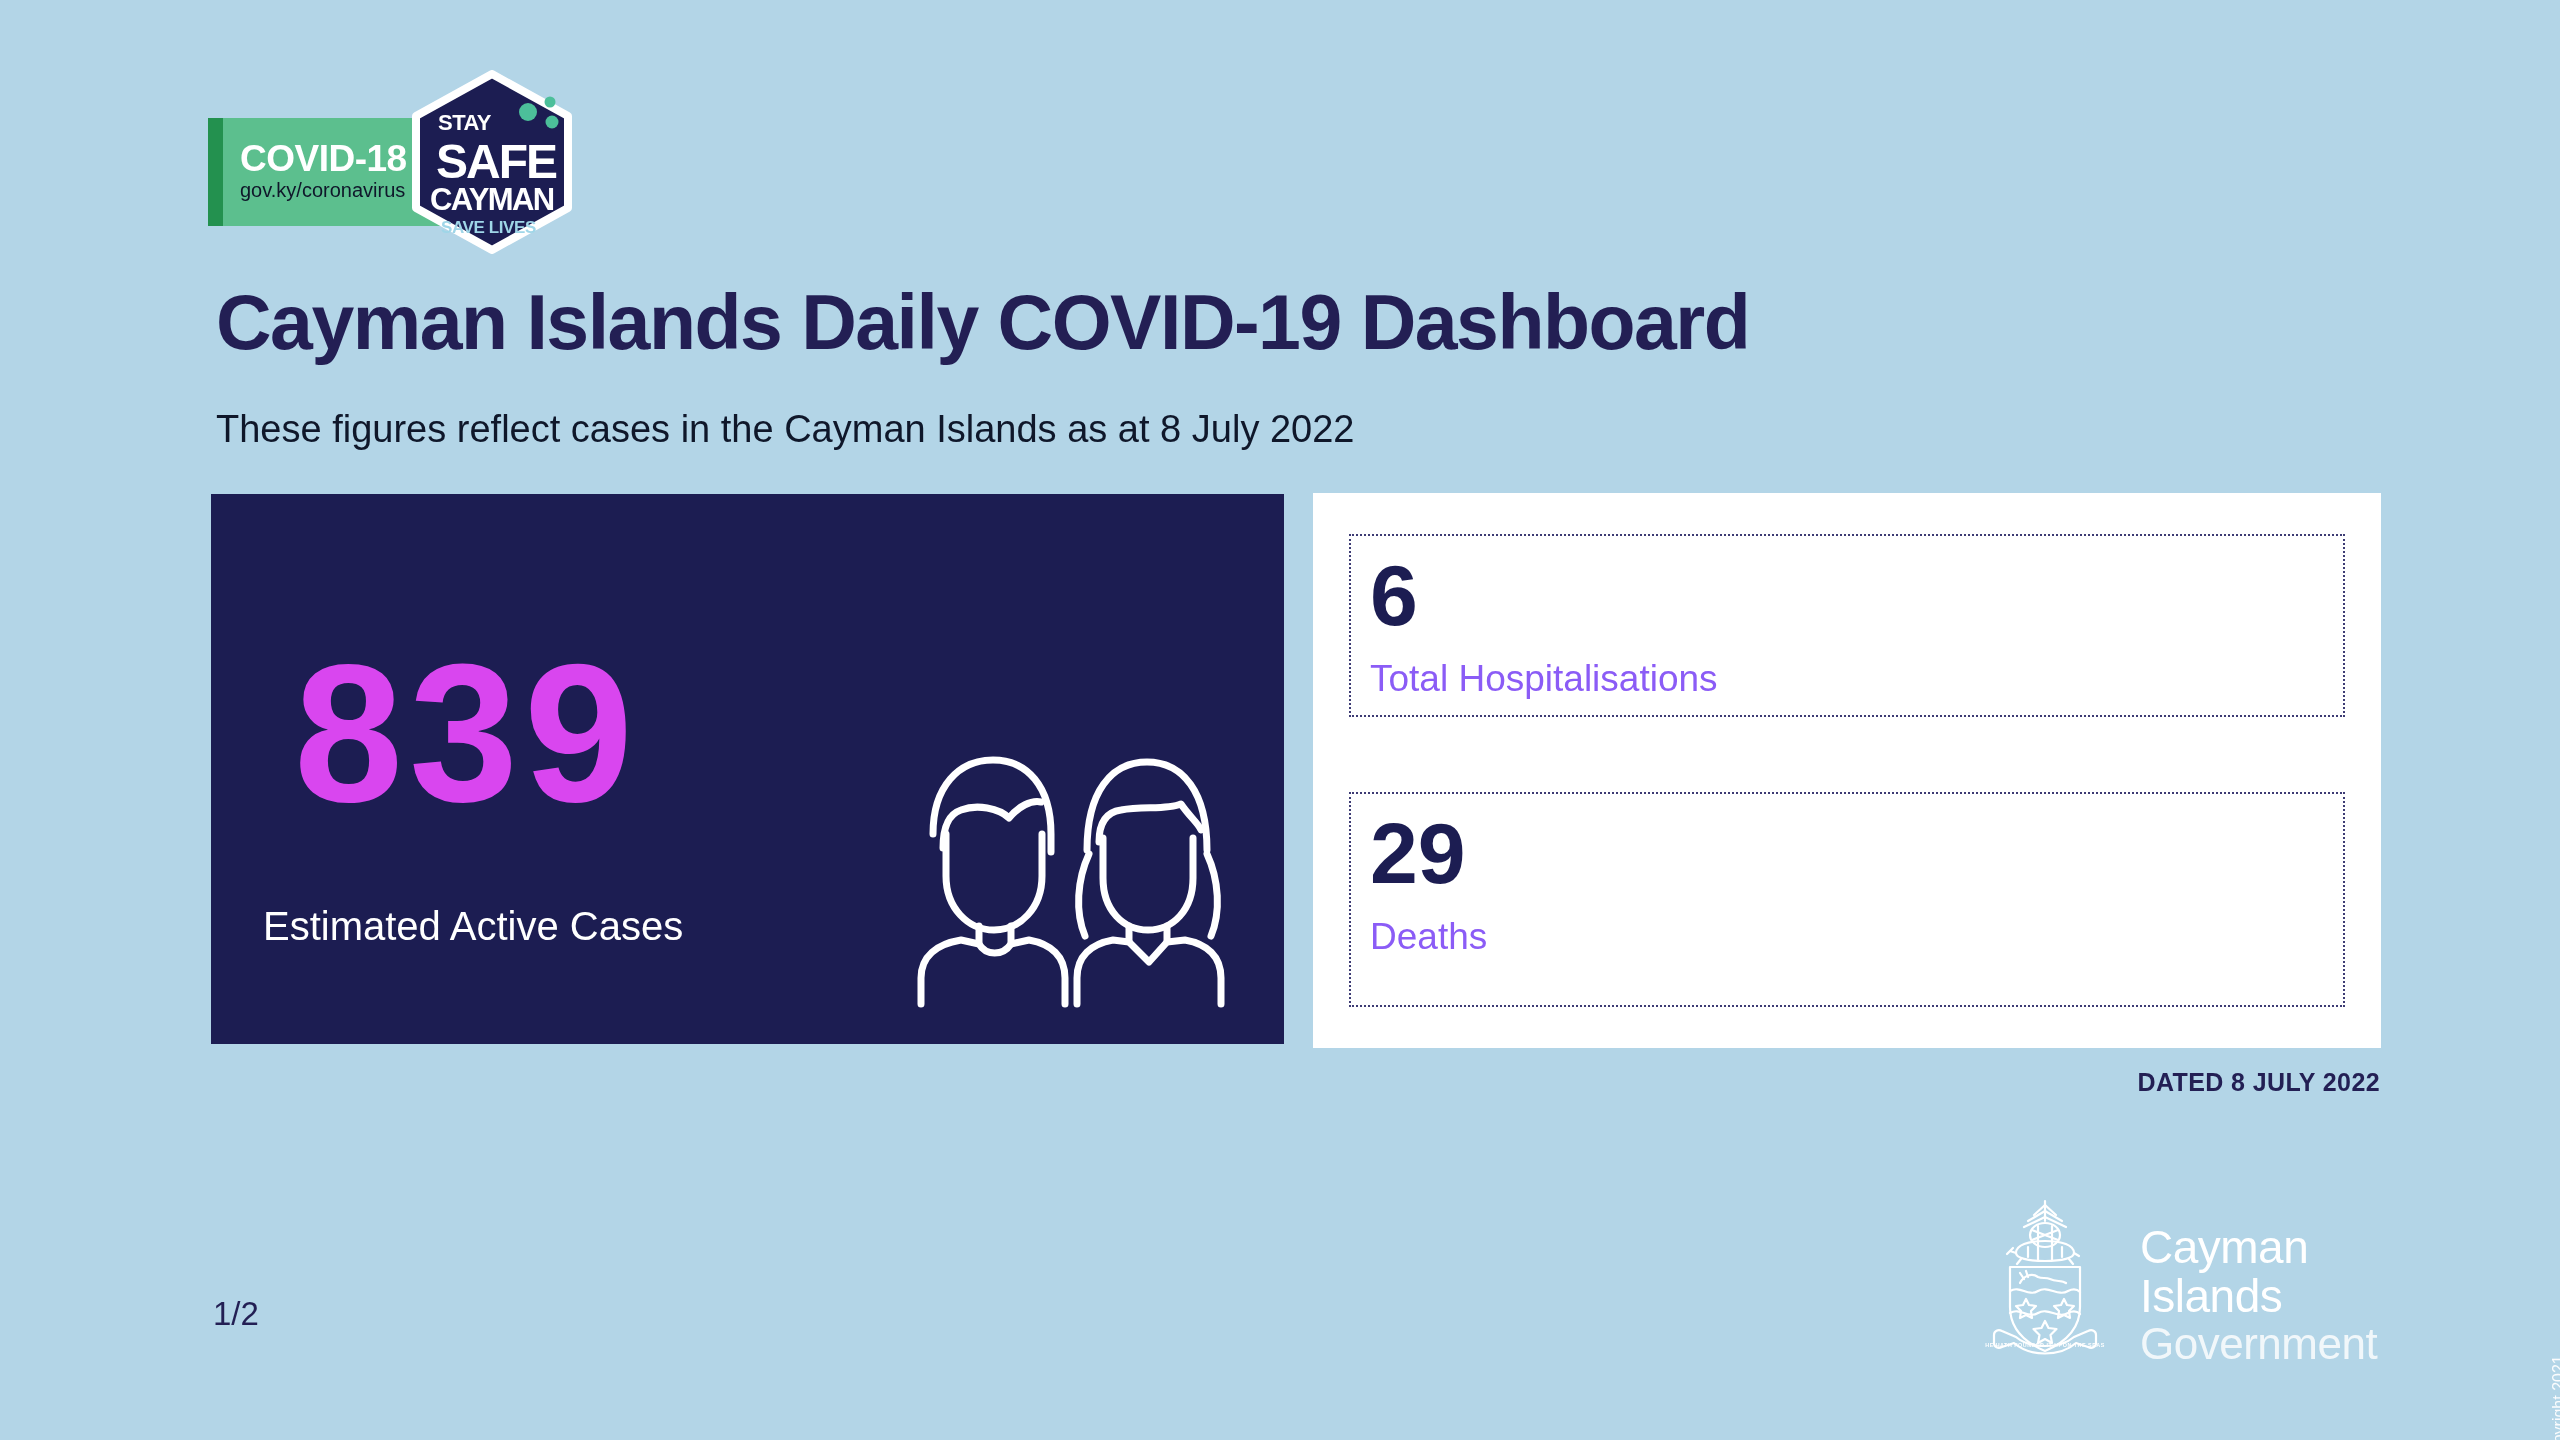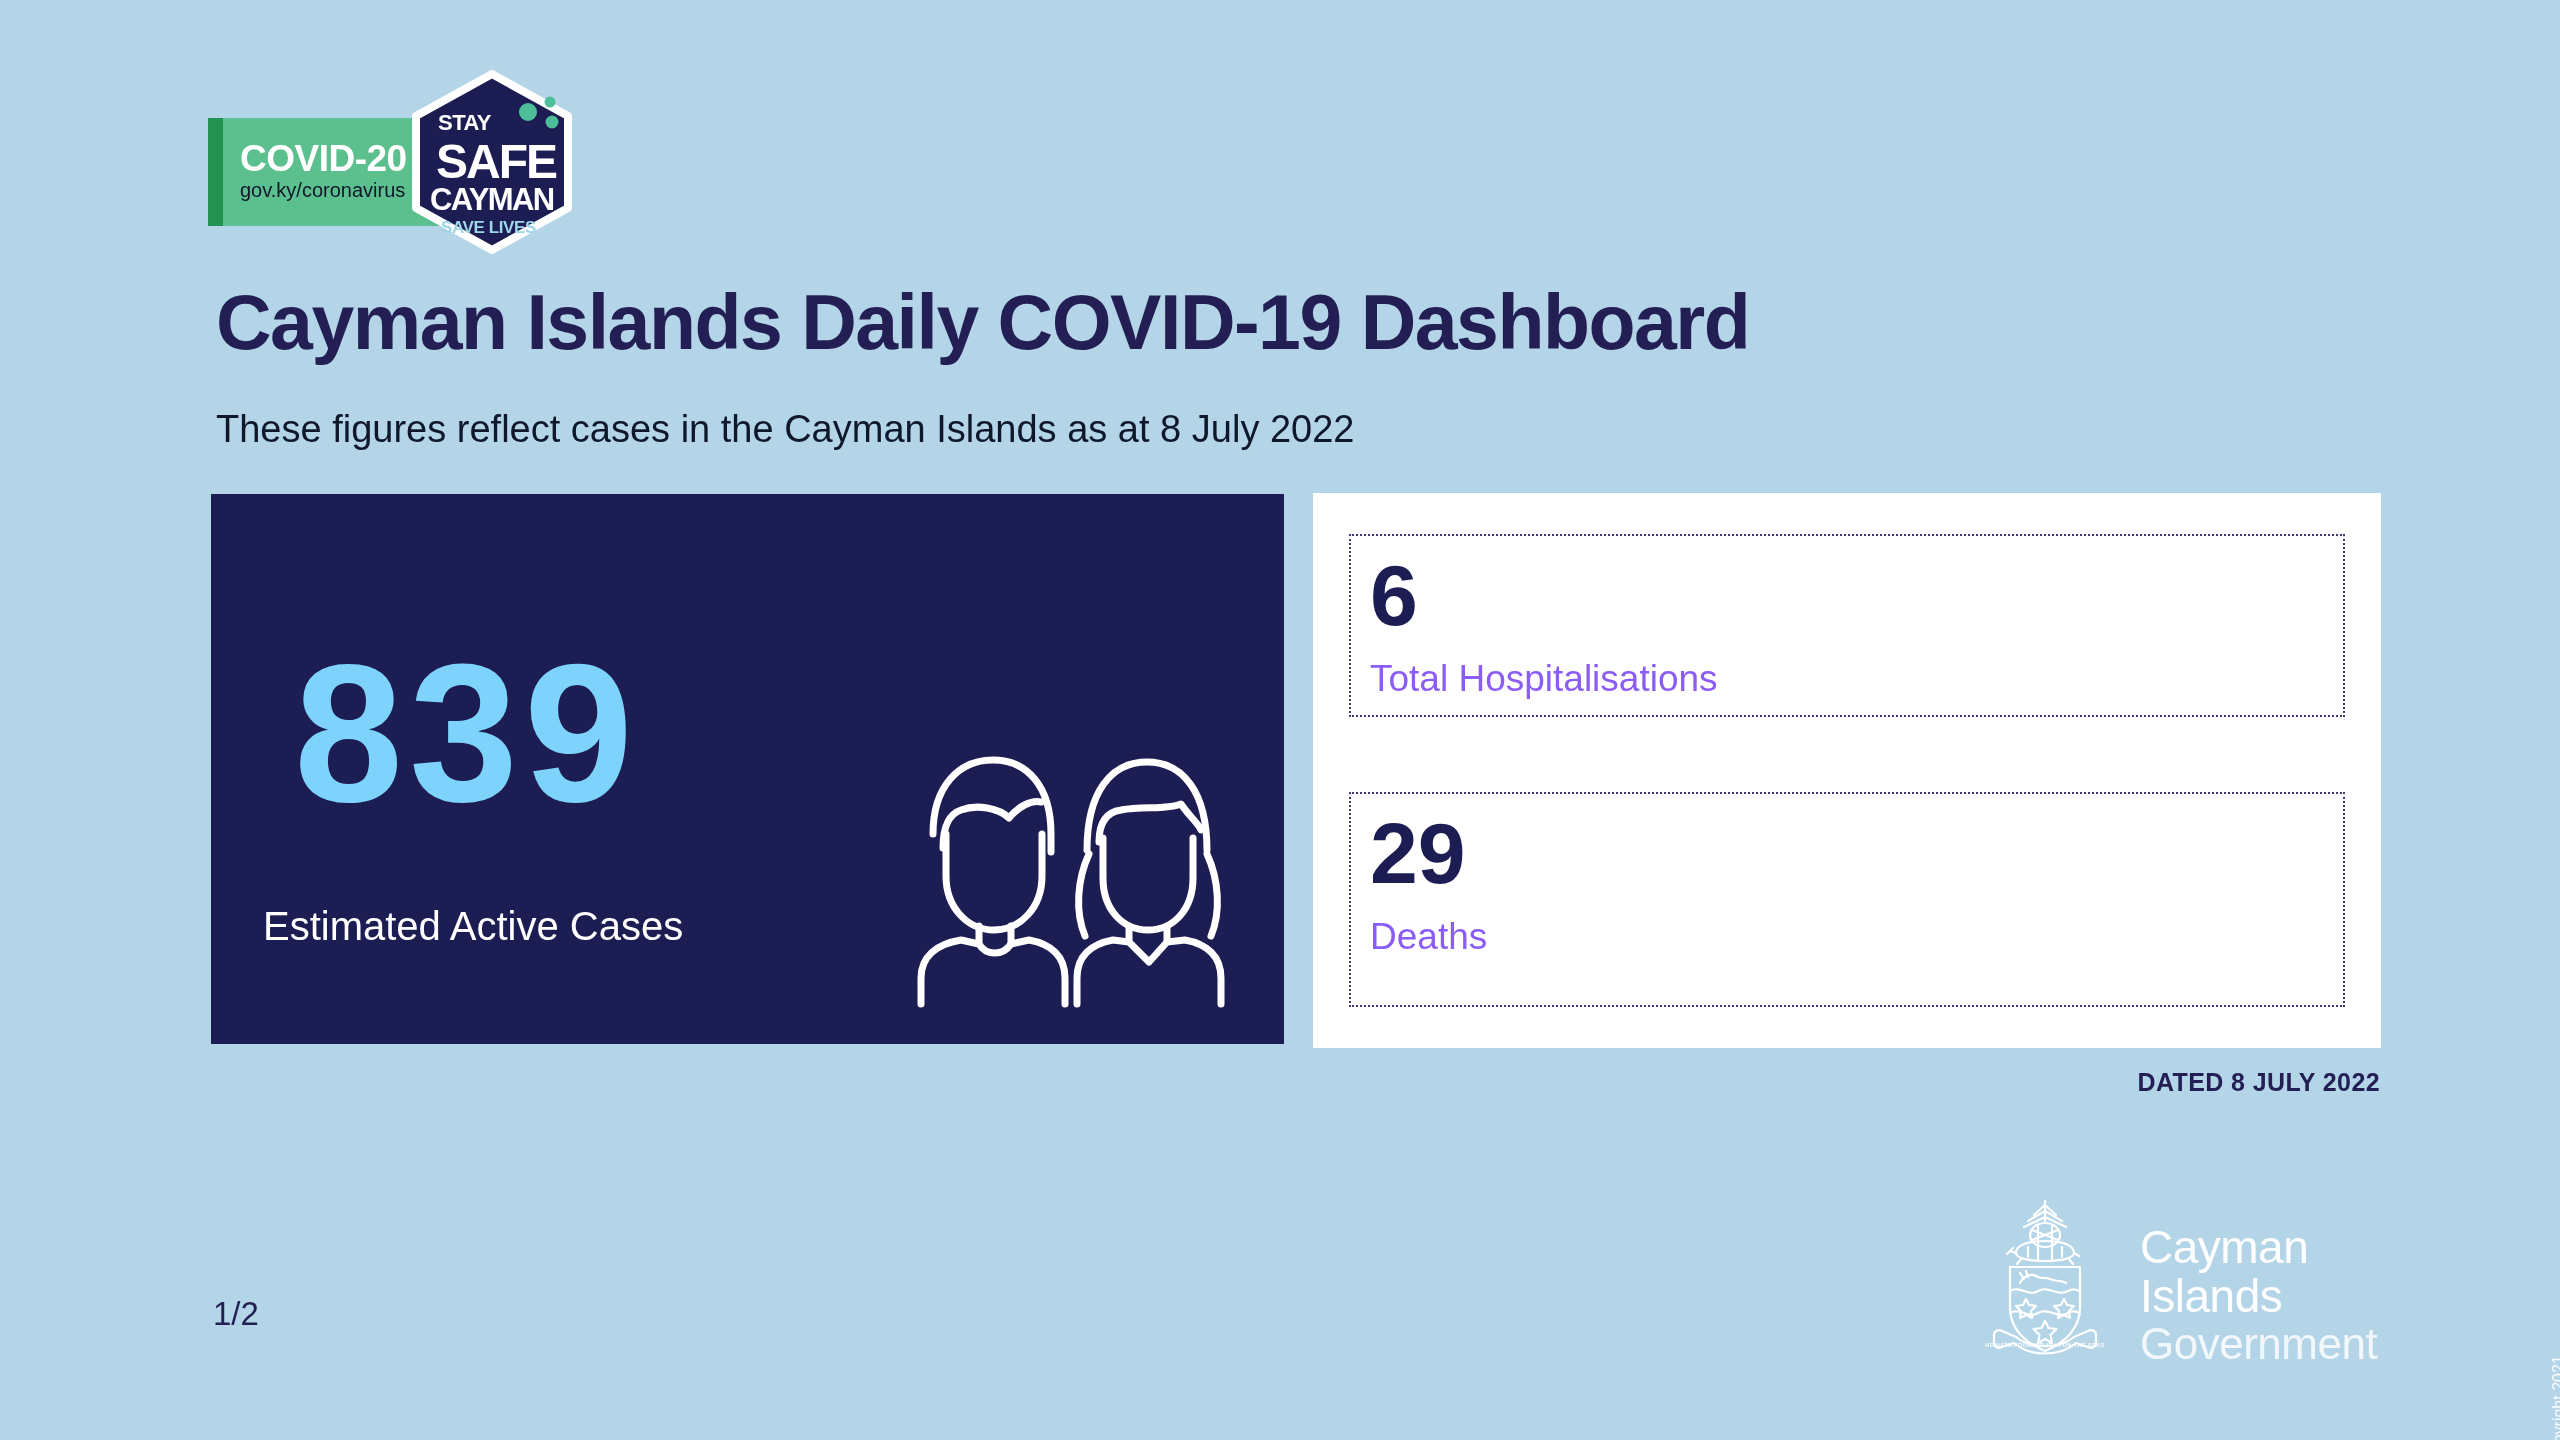--- a/index.html
+++ b/index.html
@@ -95,21 +95,21 @@
     left: 211px;
     top: 494px;
     width: 1073px;
     height: 550px;
     background: #1c1d52;
   }
   .hero-number {
     position: absolute;
     left: 83px;
     top: 142px;
-    color: #7dd3fc;
+    color: #d946ef;
     font-size: 196px;
     font-weight: bold;
     letter-spacing: 6px;
     line-height: 1;
     font-family: "Liberation Sans", sans-serif;
   }
   .hero-label {
     position: absolute;
     left: 52px;
     top: 410px;
@@ -237,21 +237,21 @@
     opacity: 0.82;
     font-family: "Liberation Sans", sans-serif;
   }
 </style>
 </head>
 <body>
 
 <div class="logo-block">
 
   <div class="covid-bar">
-    <div class="covid-title">COVID-20</div>
+    <div class="covid-title">COVID-18</div>
     <div class="covid-url">gov.ky/coronavirus</div>
   </div>
 
   <div class="hexbadge">
     <svg viewBox="0 0 168 184" xmlns="http://www.w3.org/2000/svg">
       <polygon points="84,4 160,46 160,138 84,180 8,138 8,46" fill="#1c1d52" stroke="#ffffff" stroke-width="8" stroke-linejoin="round"></polygon>
       <circle cx="120" cy="42" r="9" fill="#4cbf9a"></circle>
       <circle cx="142" cy="32" r="5.5" fill="#4cbf9a"></circle>
       <circle cx="144" cy="52" r="6.5" fill="#4cbf9a"></circle>
       <text x="30" y="60" fill="#ffffff" font-family="Liberation Sans, sans-serif" font-size="22" font-weight="bold" letter-spacing="-0.5">STAY</text>

